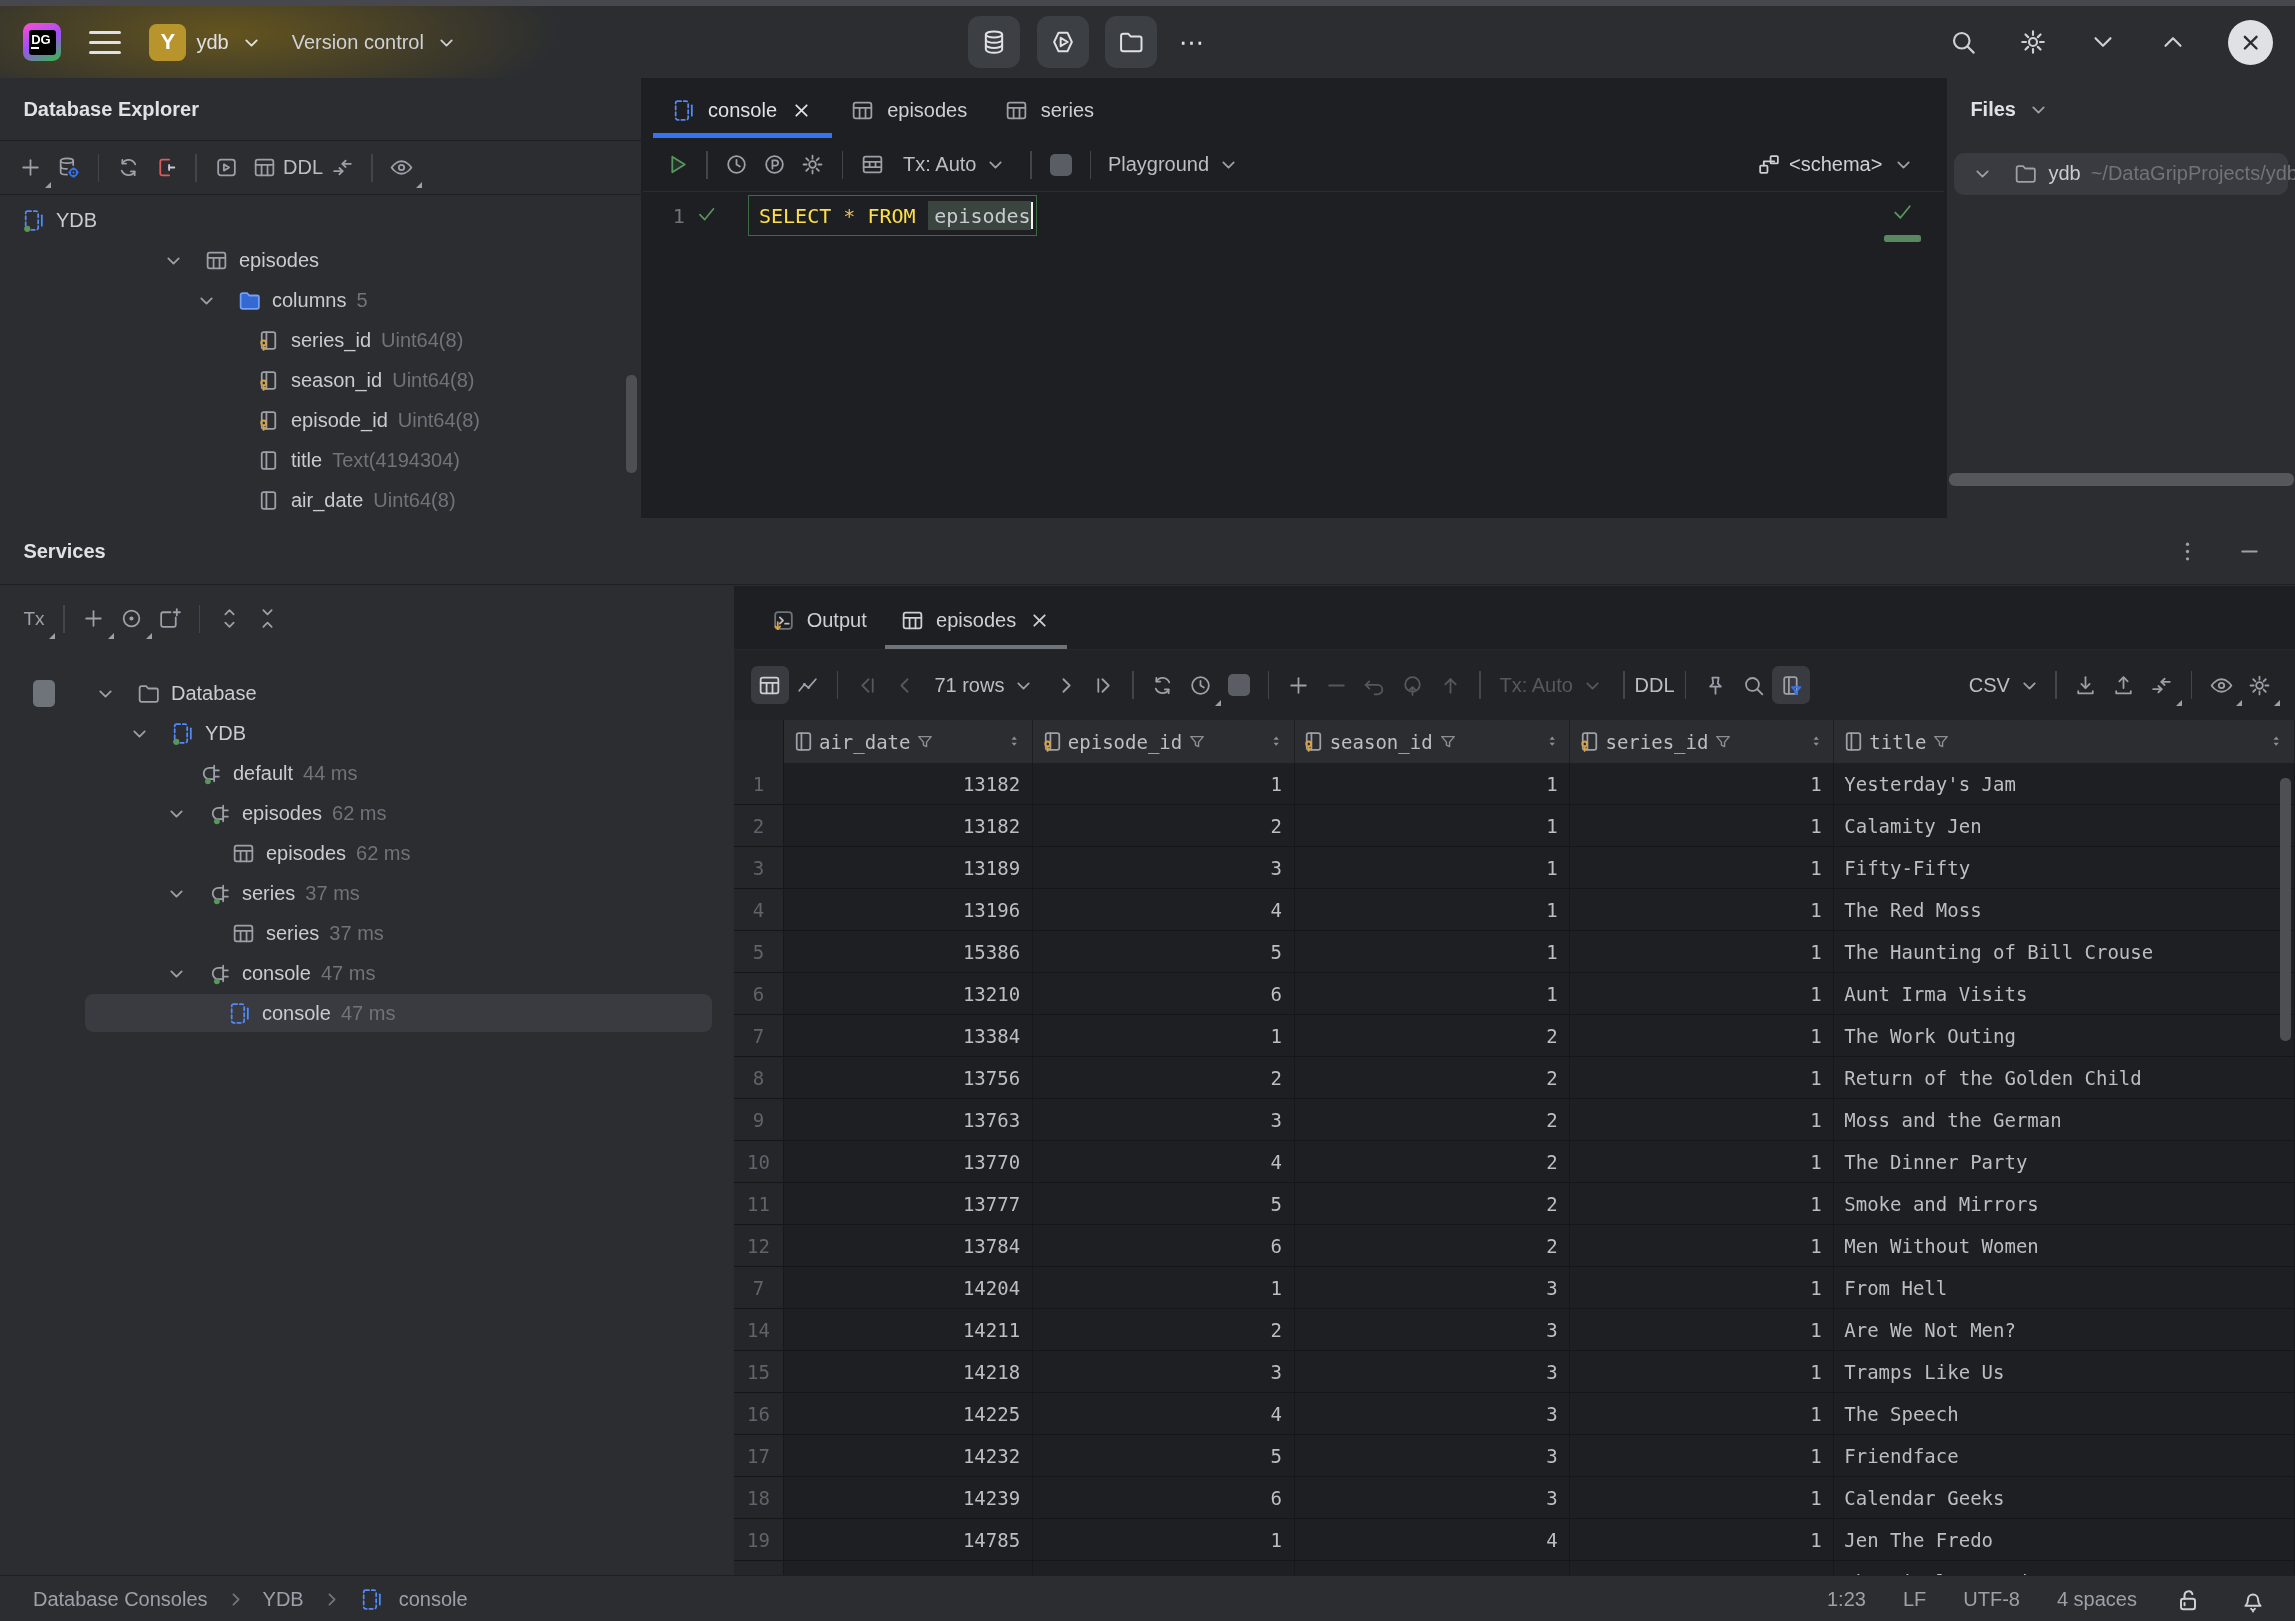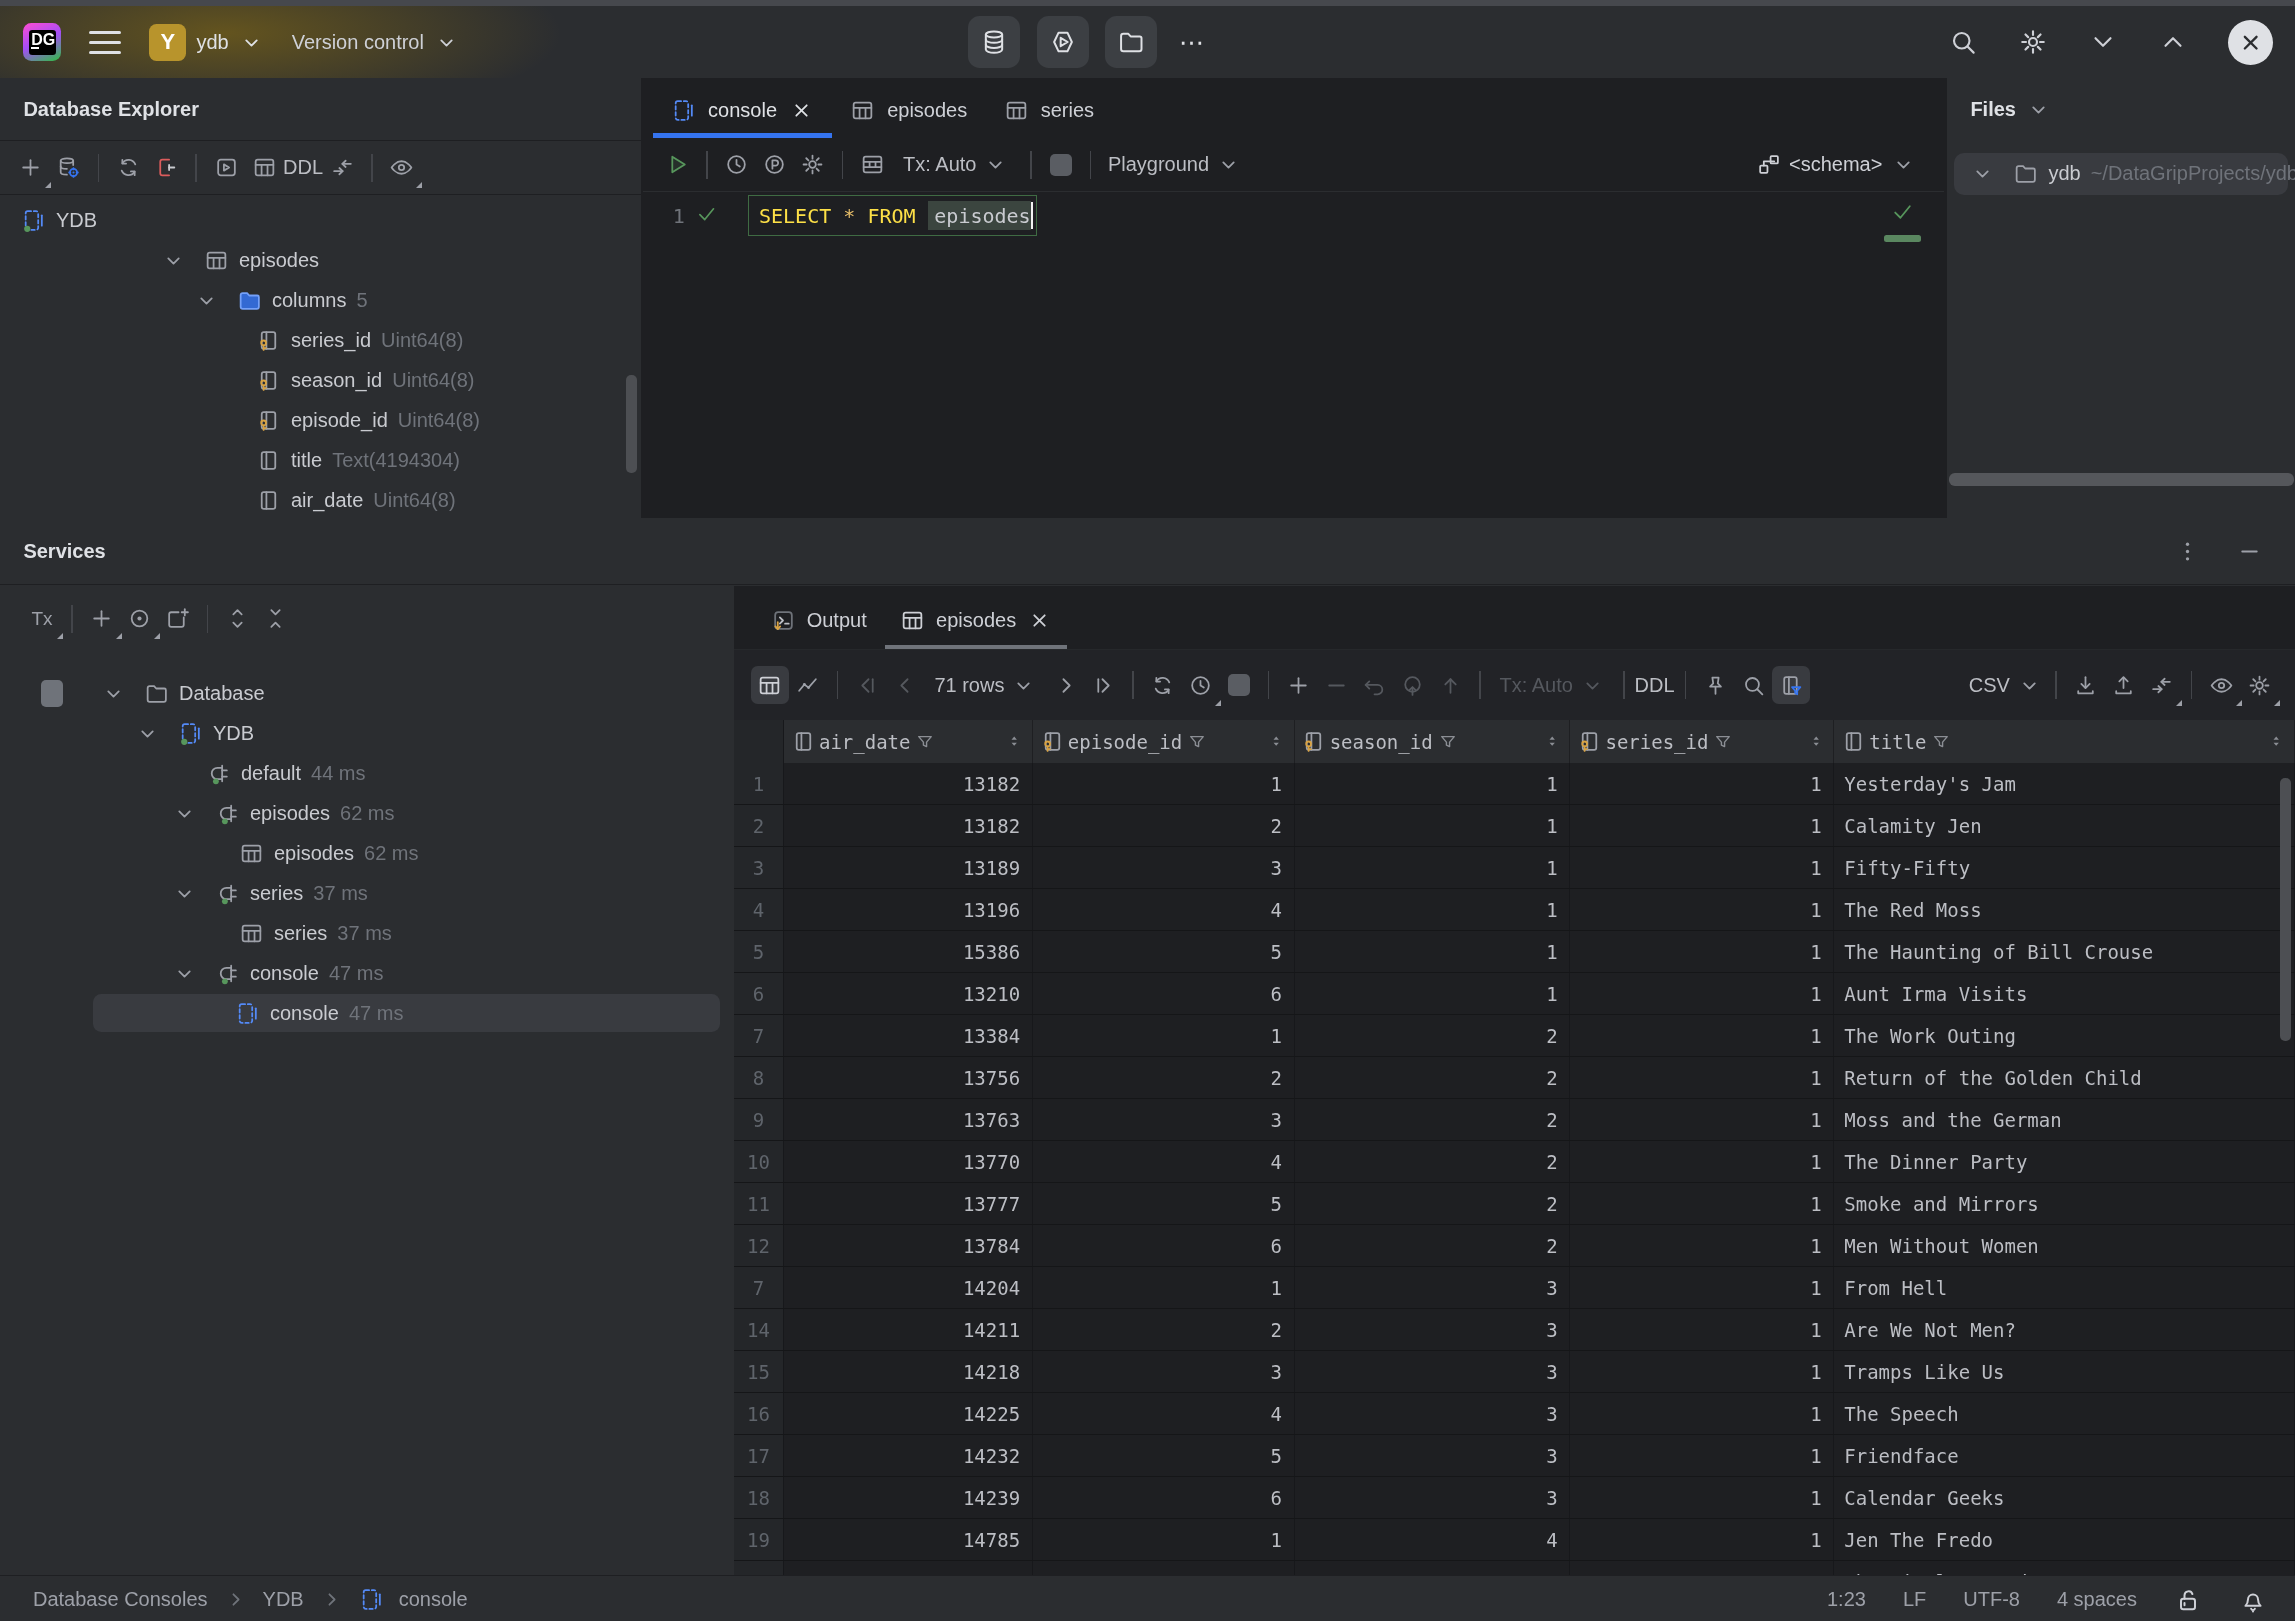--- a/index.html
+++ b/index.html
@@ -11,21 +11,21 @@
   .tbn{display:flex;align-items:center;justify-content:center;min-width:38px;height:38px;border-radius:6.7px;color:#9da0a8;flex:none;}
   .dis{color:#55585e !important;}
   .tlabel{color:#bcbec4;white-space:nowrap;}
   .chev-s{width:16.7px;height:16.7px;}
   
   .topbar{position:absolute;left:0;top:0;width:2295px;height:78px;background:#2b2d30;}
   .topbar::before{content:"";position:absolute;inset:0;background:radial-gradient(467px 125px at 225px 33px,rgba(168,131,9,.45),rgba(168,131,9,0) 72%);pointer-events:none;}
   .topstrip{position:absolute;left:0;top:0;width:100%;height:5.8px;background:#46484d;}
   .tb-left{position:absolute;left:23.4px;top:5.8px;height:73px;display:flex;align-items:center;gap:28px;}
   .dg-logo{width:38px;height:38px;border-radius:8.3px;background:linear-gradient(155deg,#ff4dd2 0%,#a44df8 48%,#2bc13f 100%);display:flex;align-items:center;justify-content:center;}
-  .dg-in{width:25px;height:25px;background:#000;border-radius:3.3px;color:#fff;font-size:16px;font-weight:700;display:flex;flex-direction:column;align-items:flex-start;justify-content:center;padding-left:2.5px;line-height:10px;}
+  .dg-in{width:25px;height:25px;background:#000;border-radius:3.3px;color:#fff;font-size:13px;font-weight:700;display:flex;flex-direction:column;align-items:flex-start;justify-content:center;padding-left:2.5px;line-height:10px;}
   .dg-in i{display:block;width:8.3px;height:2.5px;background:#fff;margin-top:1.7px;}
   .burger{display:flex;flex-direction:column;gap:6.7px;}
   .burger i{display:block;width:32px;height:3.3px;background:#dfe1e5;border-radius:1.7px;}
   .chip{display:flex;align-items:center;gap:10px;color:#dfe1e5;}
   .chip .av{width:37px;height:37px;border-radius:7.5px;background:#b8942c;color:#fff;font-weight:700;font-size:22px;display:flex;align-items:center;justify-content:center;}
   .tb-center{position:absolute;left:968px;top:5.8px;height:73px;display:flex;align-items:center;gap:16.7px;}
   .sqbtn{width:52px;height:52px;border-radius:11.7px;background:#3c3f43;color:#dfe1e5;display:flex;align-items:center;justify-content:center;}
   .tb-right{position:absolute;right:22px;top:5.8px;height:73px;display:flex;align-items:center;gap:40px;color:#ced0d6;}
   .closec{width:45px;height:45px;border-radius:50%;background:#dfe1e5;color:#2b2d30;display:flex;align-items:center;justify-content:center;}
   
@@ -58,21 +58,21 @@
   .tree-row .chv{color:#9da0a8;width:33px;display:flex;justify-content:flex-start;z-index:1;flex:none;}
   .tree-row .tic{display:flex;z-index:1;flex:none;}
   .files .tree-row{height:47px;}
   .files .tree-row.selected::before{content:"";position:absolute;left:6.7px;right:8.3px;top:2.5px;bottom:2.5px;background:#393b40;border-radius:10px;}
   .svc .tree-row.selected::before{content:"";position:absolute;left:85px;right:20px;top:0.8px;bottom:0.8px;background:#393b40;border-radius:8.3px;}
   .ex-scroll{position:absolute;right:4.2px;top:297px;width:11px;height:98px;background:#4d4f53;border-radius:5px;}
   
   .services{position:absolute;left:0;top:518px;width:2295px;height:1057px;background:#2b2d30;}
   .svc-header{height:66px;border-bottom:1.7px solid #1e1f22;display:flex;align-items:center;padding-left:23.4px;color:#dfe1e5;font-weight:700;}
   .svc-hicons{margin-left:auto;display:flex;align-items:center;gap:37px;padding-right:33px;color:#9da0a8;}
-  .svc-left{position:absolute;left:0;top:68px;width:732px;bottom:0;padding-left:8px;}
+  .svc-left{position:absolute;left:0;top:68px;width:732px;bottom:0;}
   .svc-toolbar{height:65px;display:flex;align-items:center;padding-left:15px;}
   .txmark{font-size:19px;color:#9da0a8;position:relative;padding:3.3px 8.3px;}
   .ddmark{position:relative;}
   .ddmark::after{content:"";position:absolute;right:-1.7px;bottom:-1.7px;border-left:6.7px solid transparent;border-bottom:6.7px solid #9da0a8;}
   .svc-tree{padding-top:22px;}
   .badge{position:absolute;left:33px;top:6.7px;width:22px;height:27.5px;background:#6f737a;border-radius:5px;z-index:1;}
   
   .results{position:absolute;left:734px;top:68px;right:0;bottom:0;background:#1e1f22;border-left:0;}
   .r-tabs{height:63px;display:flex;align-items:flex-end;padding-left:20px;border-bottom:0.8px solid #26282b;}
   .rtab{display:flex;align-items:center;gap:11px;height:58px;padding:0 16.7px;color:#ced0d6;position:relative;}

